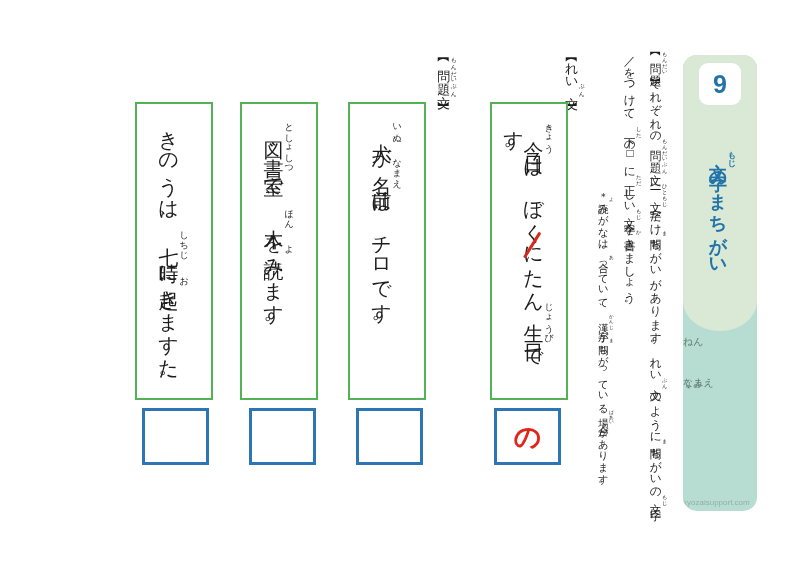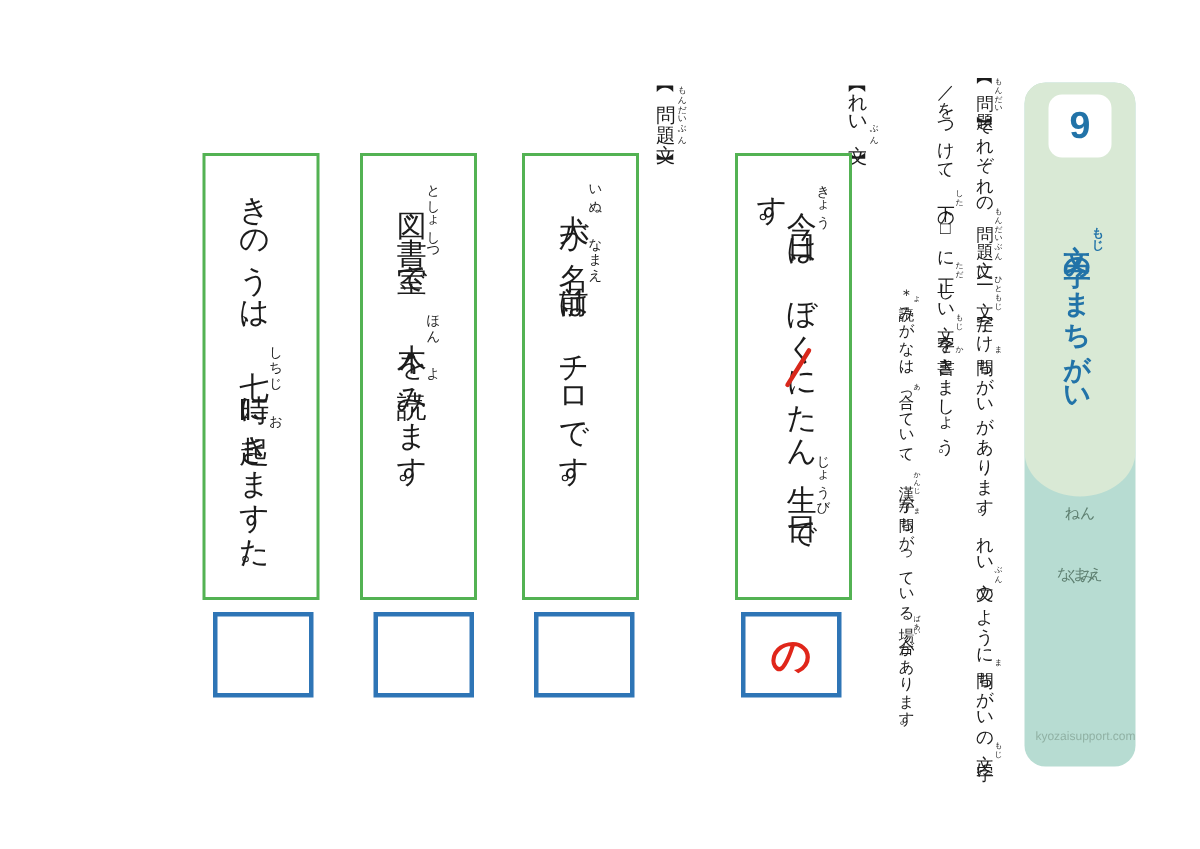--- a/index.html
+++ b/index.html
@@ -58,26 +58,26 @@
                  background: #d9e9d5;
                  border-bottom-left-radius: 50% 30px; border-bottom-right-radius: 50% 30px; }
   .number-badge { position: absolute; top: 8px; left: 50%; transform: translateX(-50%);
                   width: 42px; height: 42px; background: #ffffff; border-radius: 9px;
                   display: flex; align-items: center; justify-content: center; }
   .number-badge span { color: #2273a8; font-size: 25px; font-weight: bold; }
   .sidebar-title { position: absolute; top: 90px; left: 50%; transform: translateX(-46%);
                    writing-mode: vertical-rl; text-orientation: mixed;
                    color: #2273a8; font-size: 18px; font-weight: bold;
                    letter-spacing: 1px; line-height: 1.2; }
-  .sidebar-field { position: absolute; width: 100%; text-align: center;
+  .sidebar-field { position: absolute; width: 100%; text-align: left;
                    font-size: 10px; color: #5e7f70; }
   .field-nen  { top: 280px; }
   .field-kumi { top: 322px; }
   .field-namae{ top: 321px; }
-  .watermark { position: absolute; bottom: 16px; width: 100%; text-align: right;
+  .watermark { position: absolute; bottom: 4px; width: 100%; text-align: left;
                font-size: 8px; color: #90b1a4; }
 </style>
 </head>
 <body>
 
 <div class="page">
 
   <div class="vtext instr instr-1"><span>【</span><ruby><span>問題</span><rt>もんだい</rt></ruby><span>】それぞれの</span><ruby><span>問題文</span><rt>もんだいぶん</rt></ruby><span>に</span><ruby><span>一文字</span><rt>ひともじ</rt></ruby><span>だけ</span><ruby><span>間</span><rt>ま</rt></ruby><span>ちがいがあります。れい</span><ruby><span>文</span><rt>ぶん</rt></ruby><span>のように</span><ruby><span>間</span><rt>ま</rt></ruby><span>ちがいの</span><ruby><span>文字</span><rt>もじ</rt></ruby><span>に</span></div>
   <div class="vtext instr instr-2"><span>／をつけて、</span><ruby><span>下</span><rt>した</rt></ruby><span>の□に</span><ruby><span>正</span><rt>ただ</rt></ruby><span>しい</span><ruby><span>文字</span><rt>もじ</rt></ruby><span>を</span><ruby><span>書</span><rt>か</rt></ruby><span>きましょう。</span></div>
   <div class="vtext instr instr-note"><span>＊</span><ruby><span>読</span><rt>よ</rt></ruby><span>みがなは、</span><ruby><span>合</span><rt>あ</rt></ruby><span>っていて、</span><ruby><span>漢字</span><rt>かんじ</rt></ruby><span>が</span><ruby><span>間</span><rt>ま</rt></ruby><span>ちがっている</span><ruby><span>場合</span><rt>ばあい</rt></ruby><span>があります。</span></div>

